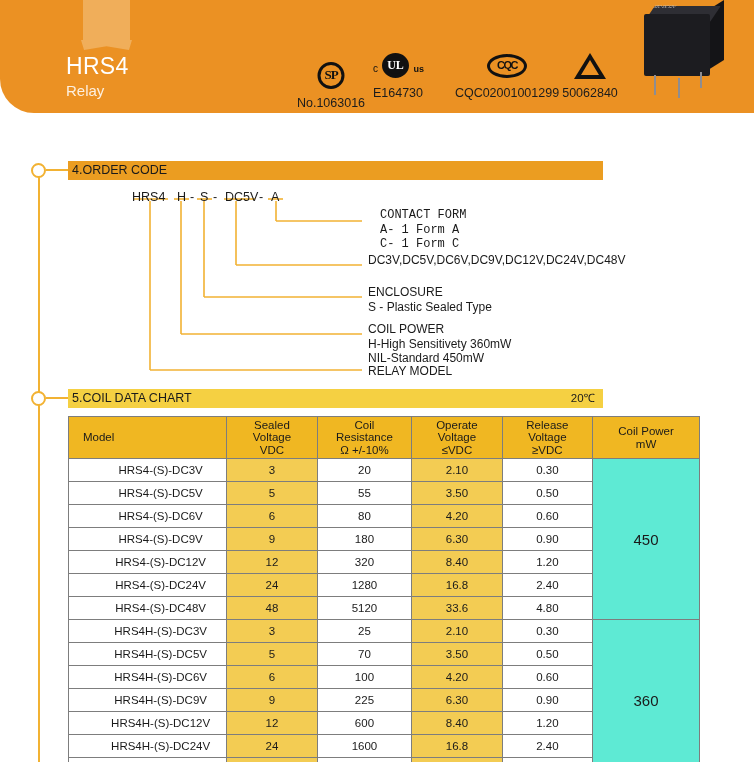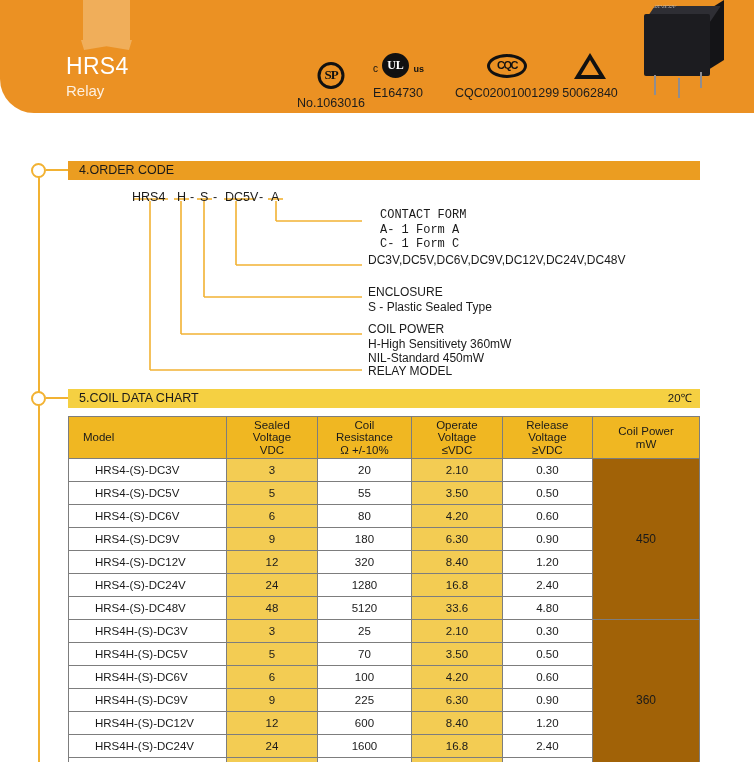--- a/index.html
+++ b/index.html
@@ -207,26 +207,26 @@
   }
   #node-order { top: 163px; }
   #stem-order { top: 169px; }
   #node-coil  { top: 391px; }
   #stem-coil  { top: 397px; }
 
   
   .section-bar {
     position: absolute;
     left: 68px;
-    width: 632px;
+    width: 535px;
     height: 19px;
     color: #1a1a1a;
     font-size: 12.5px;
     line-height: 19px;
-    padding: 0 11px;
+    padding: 0 4px;
   }
   #bar-order { top: 161px; background: #eb9d21; }
   #bar-coil  { top: 389px; background: #f5d042; }
   .bar-right {
     position: absolute; right: 8px; top: 0;
     font-size: 11.5px; line-height: 19px;
   }
 
   
   #order-code { position: absolute; left: 0; top: 0; width: 754px; height: 762px; pointer-events: none; }
@@ -267,29 +267,29 @@
   }
   #coil-table thead th {
     background: #f0b722;
     height: 42px;
     font-weight: normal;
     line-height: 12.5px;
     font-size: 11.5px;
   }
   #coil-table thead th.col-model { text-align: left; padding-left: 14px; }
   #coil-table td.c-model {
-    text-align: left;
+    text-align: center;
     padding-left: 26px;
     width: 154px;
   }
   #coil-table td.c-nom  { background: #f3cc53; width: 88px; }
   #coil-table td.c-res  { width: 92px; }
   #coil-table td.c-op   { background: #f3cc53; width: 88px; }
   #coil-table td.c-rel  { width: 88px; }
-  #coil-table td.c-pow  { background: #a16207; width: 104px; font-size: 12px; }
+  #coil-table td.c-pow  { background: #5eead4; width: 104px; font-size: 15px; }
   #coil-table thead th.col-nom { width: 88px; }
   #coil-table thead th.col-res { width: 92px; }
   #coil-table thead th.col-op  { width: 88px; }
   #coil-table thead th.col-rel { width: 88px; }
   #coil-table thead th.col-pow { width: 104px; }
   .grp-end td { border-bottom: 2px solid #6f6f6f; }
 </style>
 </head>
 <body>
 

